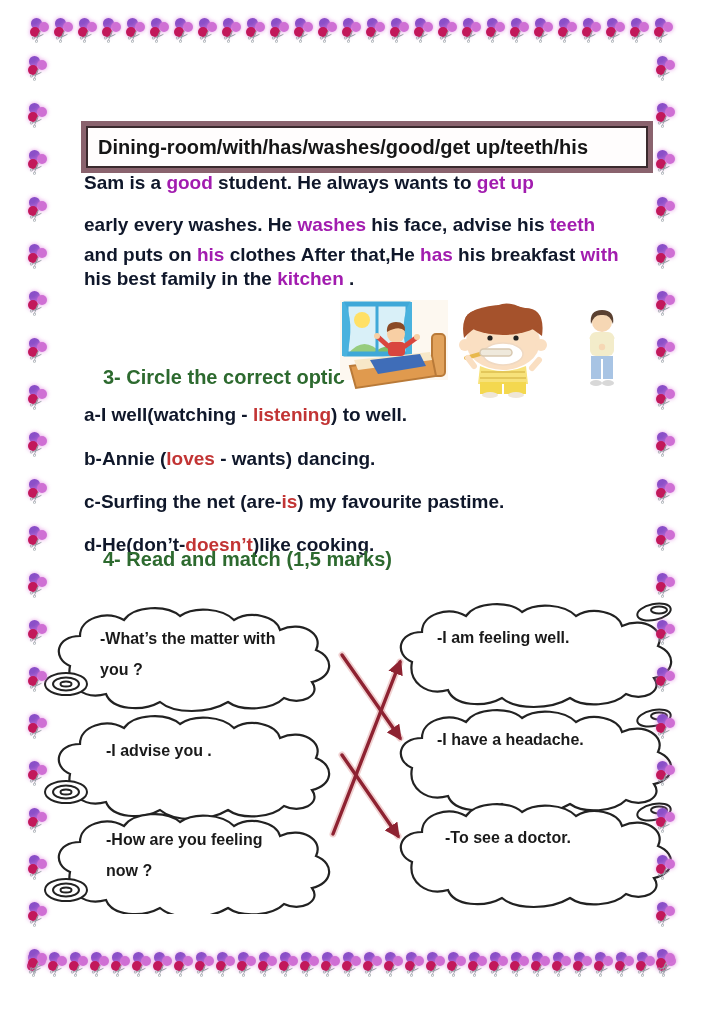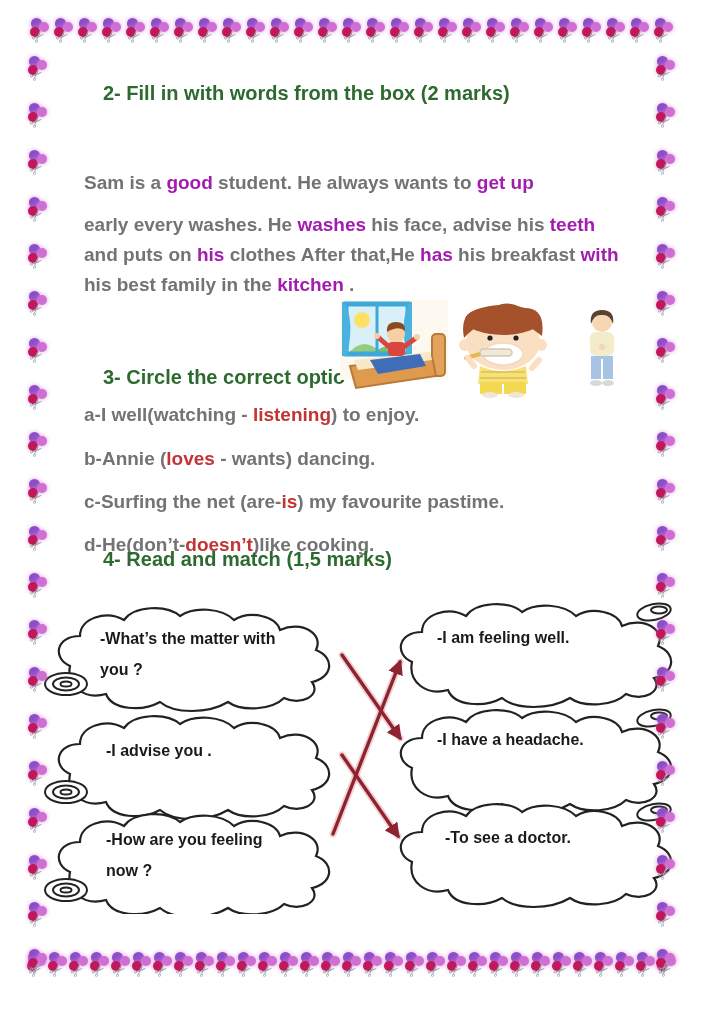--- a/index.html
+++ b/index.html
@@ -21,41 +21,43 @@
   .h3{top:366px;}
   .h4{top:548px;}
 
   
   .wordbox{position:absolute;left:86px;top:126px;width:548px;height:38px;background:#fffdfd;
         border:2px solid #3a2a2e;outline:5px solid #8a636e;line-height:38px;padding-left:10px;
         font-size:20px;color:#161616;white-space:nowrap;}
 
   
   .pline,.item{position:absolute;left:84px;font-size:19px;color:#161616;white-space:nowrap;}
-  .pl1{top:172px;} .pl2{top:214px;} .pl3{top:244px;} .pl4{top:274px;}
+  .pl1{top:172px;} .pl2{top:214px;} .pl3{top:244px;} .pl4{top:268px;}
   .it-a{top:404px;} .it-b{top:448px;} .it-c{top:491px;} .it-d{top:534px;}
-  .c-k{color:#737373;} .c-r{color:#a21caf;} .c-R{color:#c23434;}
+  .c-k{color:#0f172a;} .c-r{color:#a21caf;} .c-R{color:#c23434;}
 
   
   .img{position:absolute;}
   .img-bedroom{left:340px;top:300px;width:112px;height:92px;}
   .img-brush{left:452px;top:298px;width:102px;height:100px;}
   .img-stand{left:578px;top:306px;width:48px;height:88px;}
 
   
   .matchsvg{position:absolute;left:36px;top:598px;width:654px;height:316px;}
   .cloudtxt{font-family:"Liberation Sans",sans-serif;font-size:16px;font-weight:700;fill:#1a1a1a;}
 </style>
 </head>
 <body>
 
 <div class="page">
 
-  <div class="heading h2">2- Fill in with words from the box (2 marks)</div>
-
+
+  <div class="wordbox">
+    <span>Dining-room/with/has/washes/good/get up/teeth/his</span>
+  </div>
 
   <div class="pline pl1"><span class="c-k">Sam is a </span><span class="c-r">good</span><span class="c-k"> student. He always wants to </span><span class="c-r">get up</span></div>
   <div class="pline pl2"><span class="c-k">early every washes. He </span><span class="c-r">washes</span><span class="c-k"> his face, advise his </span><span class="c-r">teeth</span></div>
   <div class="pline pl3"><span class="c-k">and puts on </span><span class="c-r">his</span><span class="c-k"> clothes After that,He </span><span class="c-r">has</span><span class="c-k"> his breakfast </span><span class="c-r">with</span></div>
   <div class="pline pl4"><span class="c-k">his best family in the </span><span class="c-r">kitchen</span><span class="c-k"> .</span></div>
 
   <div class="heading h3">3- Circle the correct optio</div>
 
   <svg class="img img-bedroom" viewBox="0 0 112 92">
     <rect x="0" y="0" width="108" height="80" fill="#fdf8f0"></rect>
@@ -108,21 +110,21 @@
     <rect x="12" y="26" width="24" height="24" rx="6" fill="#f3ecca"></rect>
     <line x1="14" y1="32" x2="22" y2="41" stroke="#f3ecca" stroke-width="5" stroke-linecap="round"></line>
     <line x1="34" y1="32" x2="26" y2="41" stroke="#f3ecca" stroke-width="5" stroke-linecap="round"></line>
     <circle cx="24" cy="41" r="3.2" fill="#f6d7b4"></circle>
     <rect x="13" y="50" width="22" height="23" fill="#a8c4e4"></rect>
     <line x1="24" y1="53" x2="24" y2="73" stroke="#ffffff" stroke-width="2"></line>
     <ellipse cx="18" cy="77" rx="6" ry="3" fill="#d8d8d8"></ellipse>
     <ellipse cx="30" cy="77" rx="6" ry="3" fill="#d8d8d8"></ellipse>
   </svg>
 
-  <div class="item it-a"><span class="c-k">a-I well(</span><span class="c-k">watching</span><span class="c-k"> - </span><span class="c-R">listening</span><span class="c-k">) to enjoy.</span></div>
+  <div class="item it-a"><span class="c-k">a-I well(</span><span class="c-k">watching</span><span class="c-k"> - </span><span class="c-R">listening</span><span class="c-k">) to well.</span></div>
   <div class="item it-b"><span class="c-k">b-Annie (</span><span class="c-R">loves</span><span class="c-k"> - </span><span class="c-k">wants</span><span class="c-k">) dancing.</span></div>
   <div class="item it-c"><span class="c-k">c-Surfing the net (</span><span class="c-k">are</span><span class="c-k">-</span><span class="c-R">is</span><span class="c-k">) my favourite pastime.</span></div>
   <div class="item it-d"><span class="c-k">d-He(</span><span class="c-k">don’t</span><span class="c-k">-</span><span class="c-R">doesn’t</span><span class="c-k">)like cooking.</span></div>
 
   <div class="heading h4">4- Read and match (1,5 marks)</div>
 
   <svg class="matchsvg" viewBox="0 0 654 316">
     <defs>
       <path id="cloud" d="M20 60 C2 52 6 30 30 30 C30 12 56 4 74 14 C84 0 116 -2 130 10
         C144 0 172 2 184 14 C200 4 226 10 230 24 C252 14 274 28 266 44 C286 52 282 72 262 76

